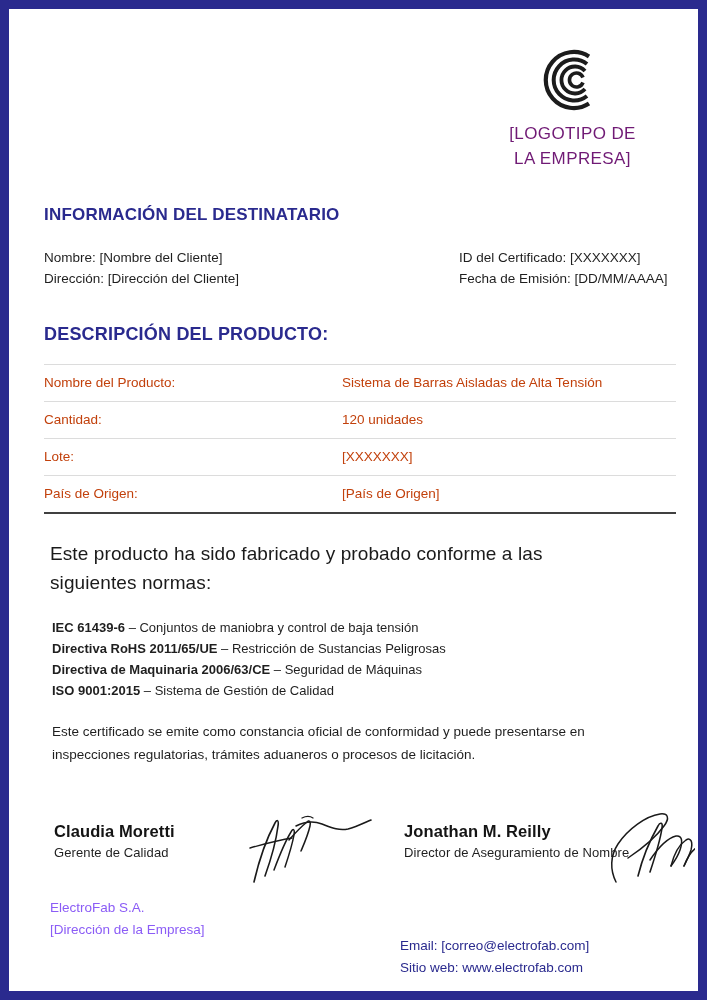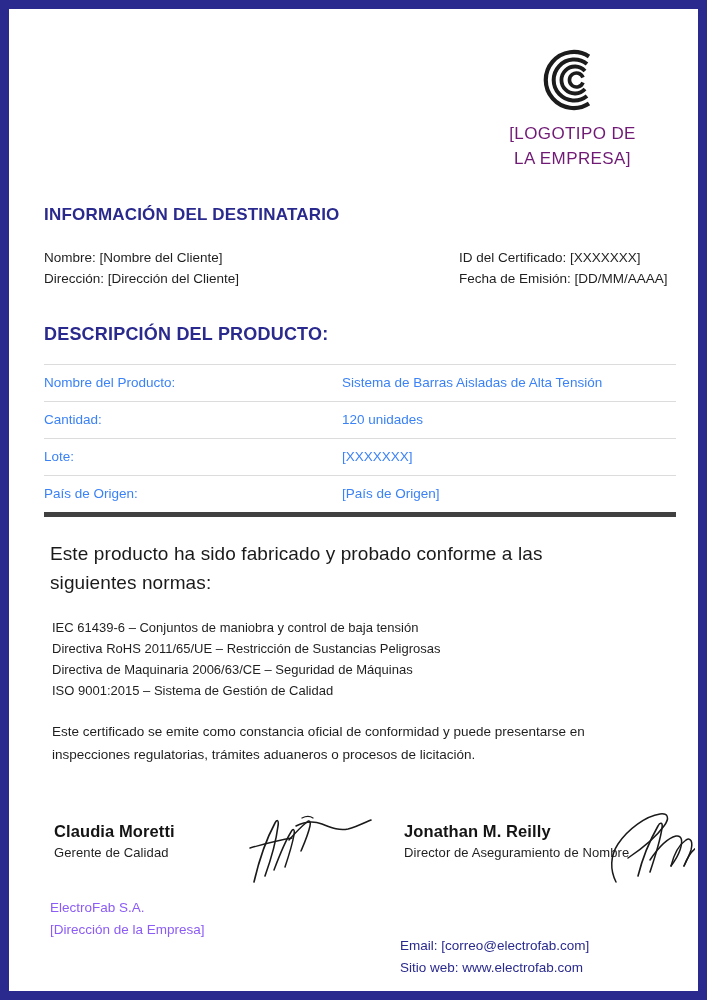--- a/index.html
+++ b/index.html
@@ -113,26 +113,26 @@
     position: absolute;
     left: 32px;
     top: 352px;
     width: 632px;
     border-collapse: collapse;
   }
   .product-table td {
     border-top: 1px solid #dcdcdc;
     padding: 10px 0 11px 0;
     font-size: 13.5px;
-    color: #3b82f6;
+    color: #c2410c;
     vertical-align: middle;
     height: 15px;
   }
   .product-table tr:last-child td {
-    border-bottom: 5px solid #404040;
+    border-bottom: 2px solid #404040;
   }
   .product-table td.k { width: 298px; }
   .product-table td.v { width: 334px; }
 
   
   .norms-intro {
     position: absolute;
     left: 38px;
     top: 527px;
     width: 560px;
@@ -144,21 +144,21 @@
   .norms-list {
     position: absolute;
     left: 40px;
     top: 605px;
     width: 600px;
     font-size: 13px;
     color: #1f1f1f;
     line-height: 1.62;
   }
   .norm-line { white-space: nowrap; }
-  .norm-code { font-weight: 400; margin-top: 27px; }
+  .norm-code { font-weight: 700; margin-top: 27px; }
   .norm-desc { font-weight: 400; }
 
   .statement {
     position: absolute;
     left: 40px;
     top: 708px;
     width: 575px;
     font-size: 13.5px;
     color: #1f1f1f;
     line-height: 1.72;

